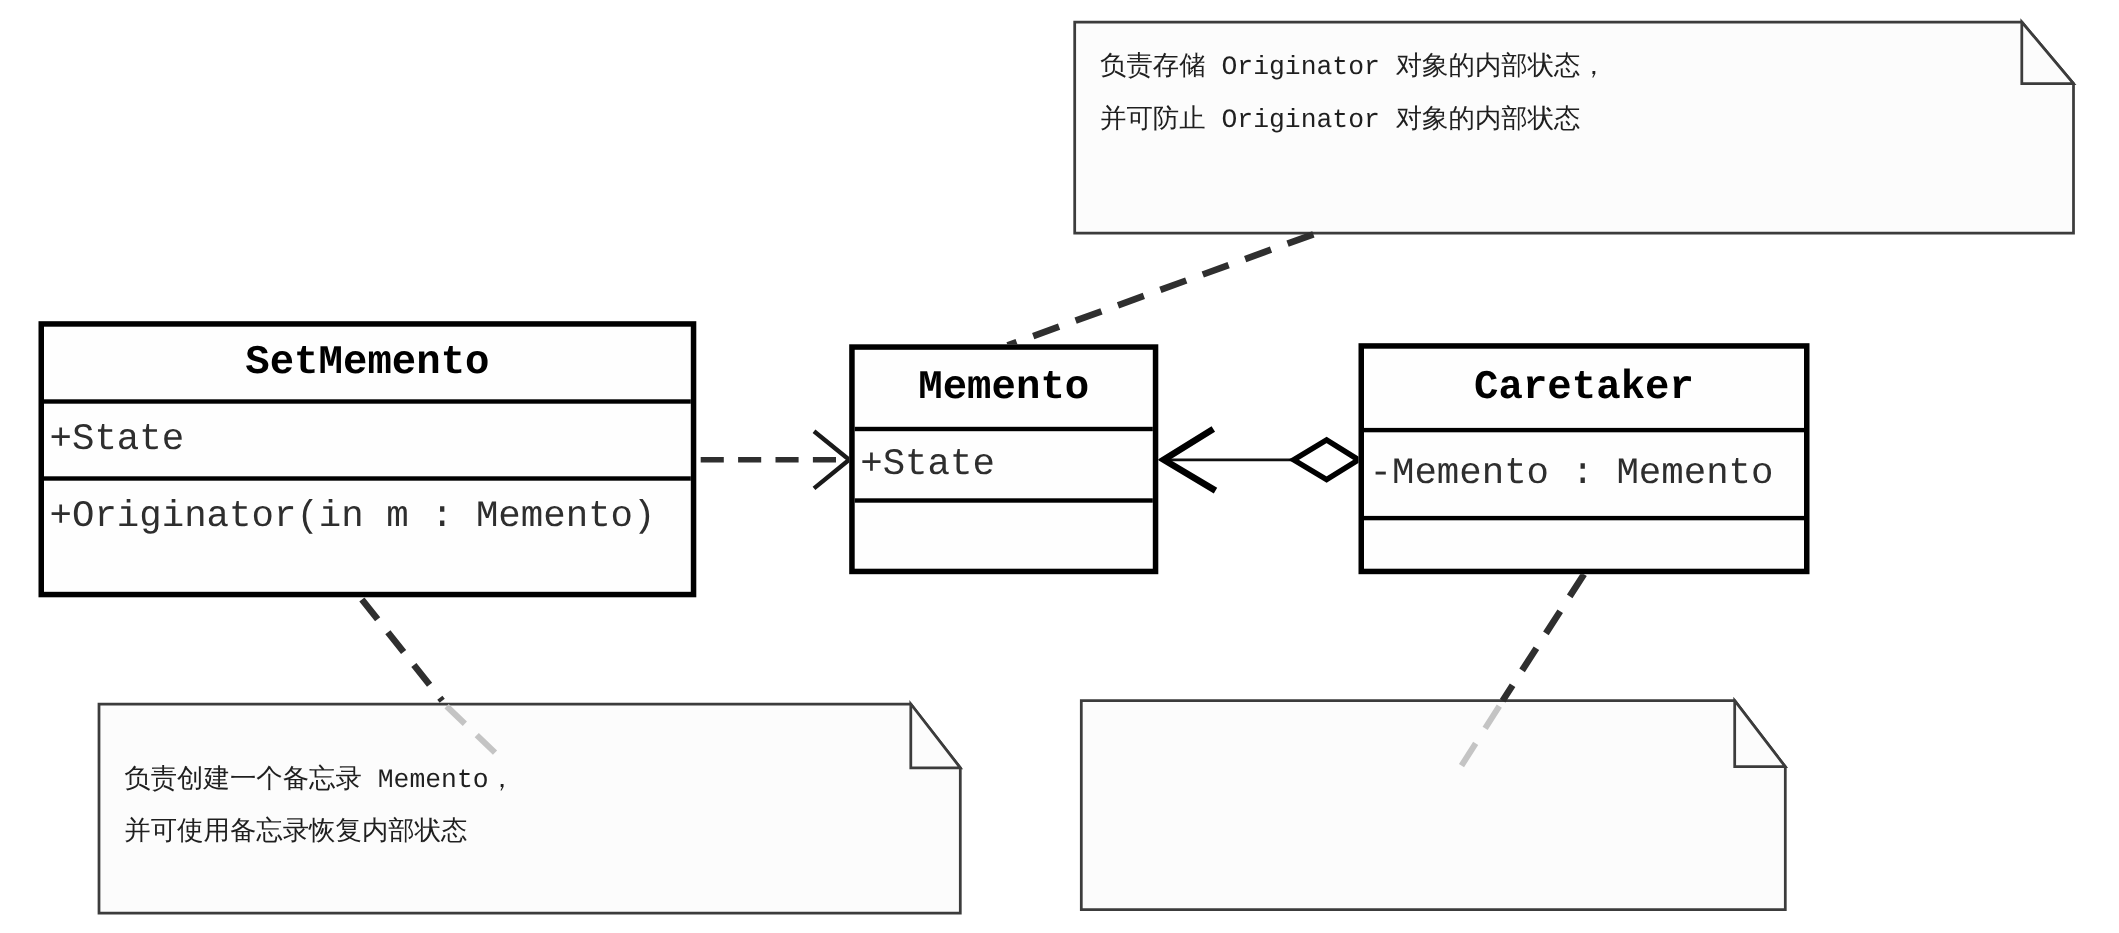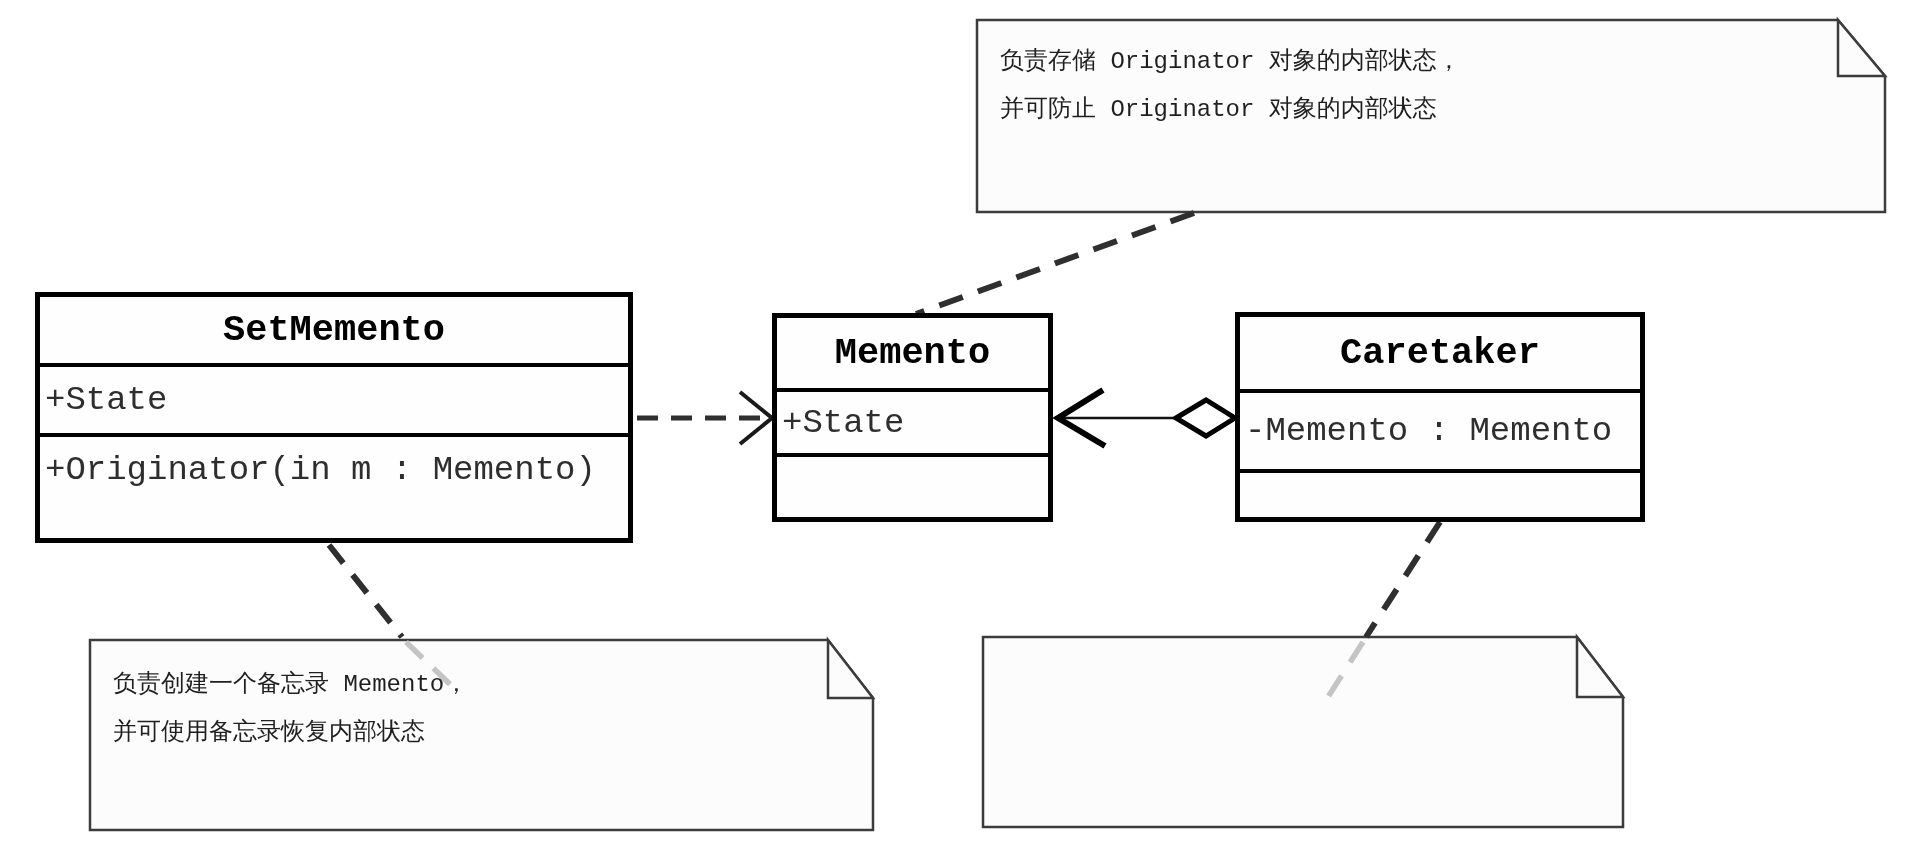--- a/index.html
+++ b/index.html
@@ -58,21 +58,21 @@
   
   .note-text{
     position:absolute;
     font-family:"Liberation Mono","DejaVu Serif",serif;
     font-size:24px;
     line-height:47.5px;
     color:#1f1f1f;
     white-space:nowrap;
   }
   #note-text-top{left:1000px;top:38px;}
-  #note-text-left{left:113px;top:661px;}
+  #note-text-left{left:113px;top:686px;}
   #note-text-right{left:1010px;top:707px;}
 </style>
 </head>
 <body>
 
 <div class="canvas">
 
   <svg class="layer" viewBox="0 0 1926 848" xmlns="http://www.w3.org/2000/svg">
 
     

